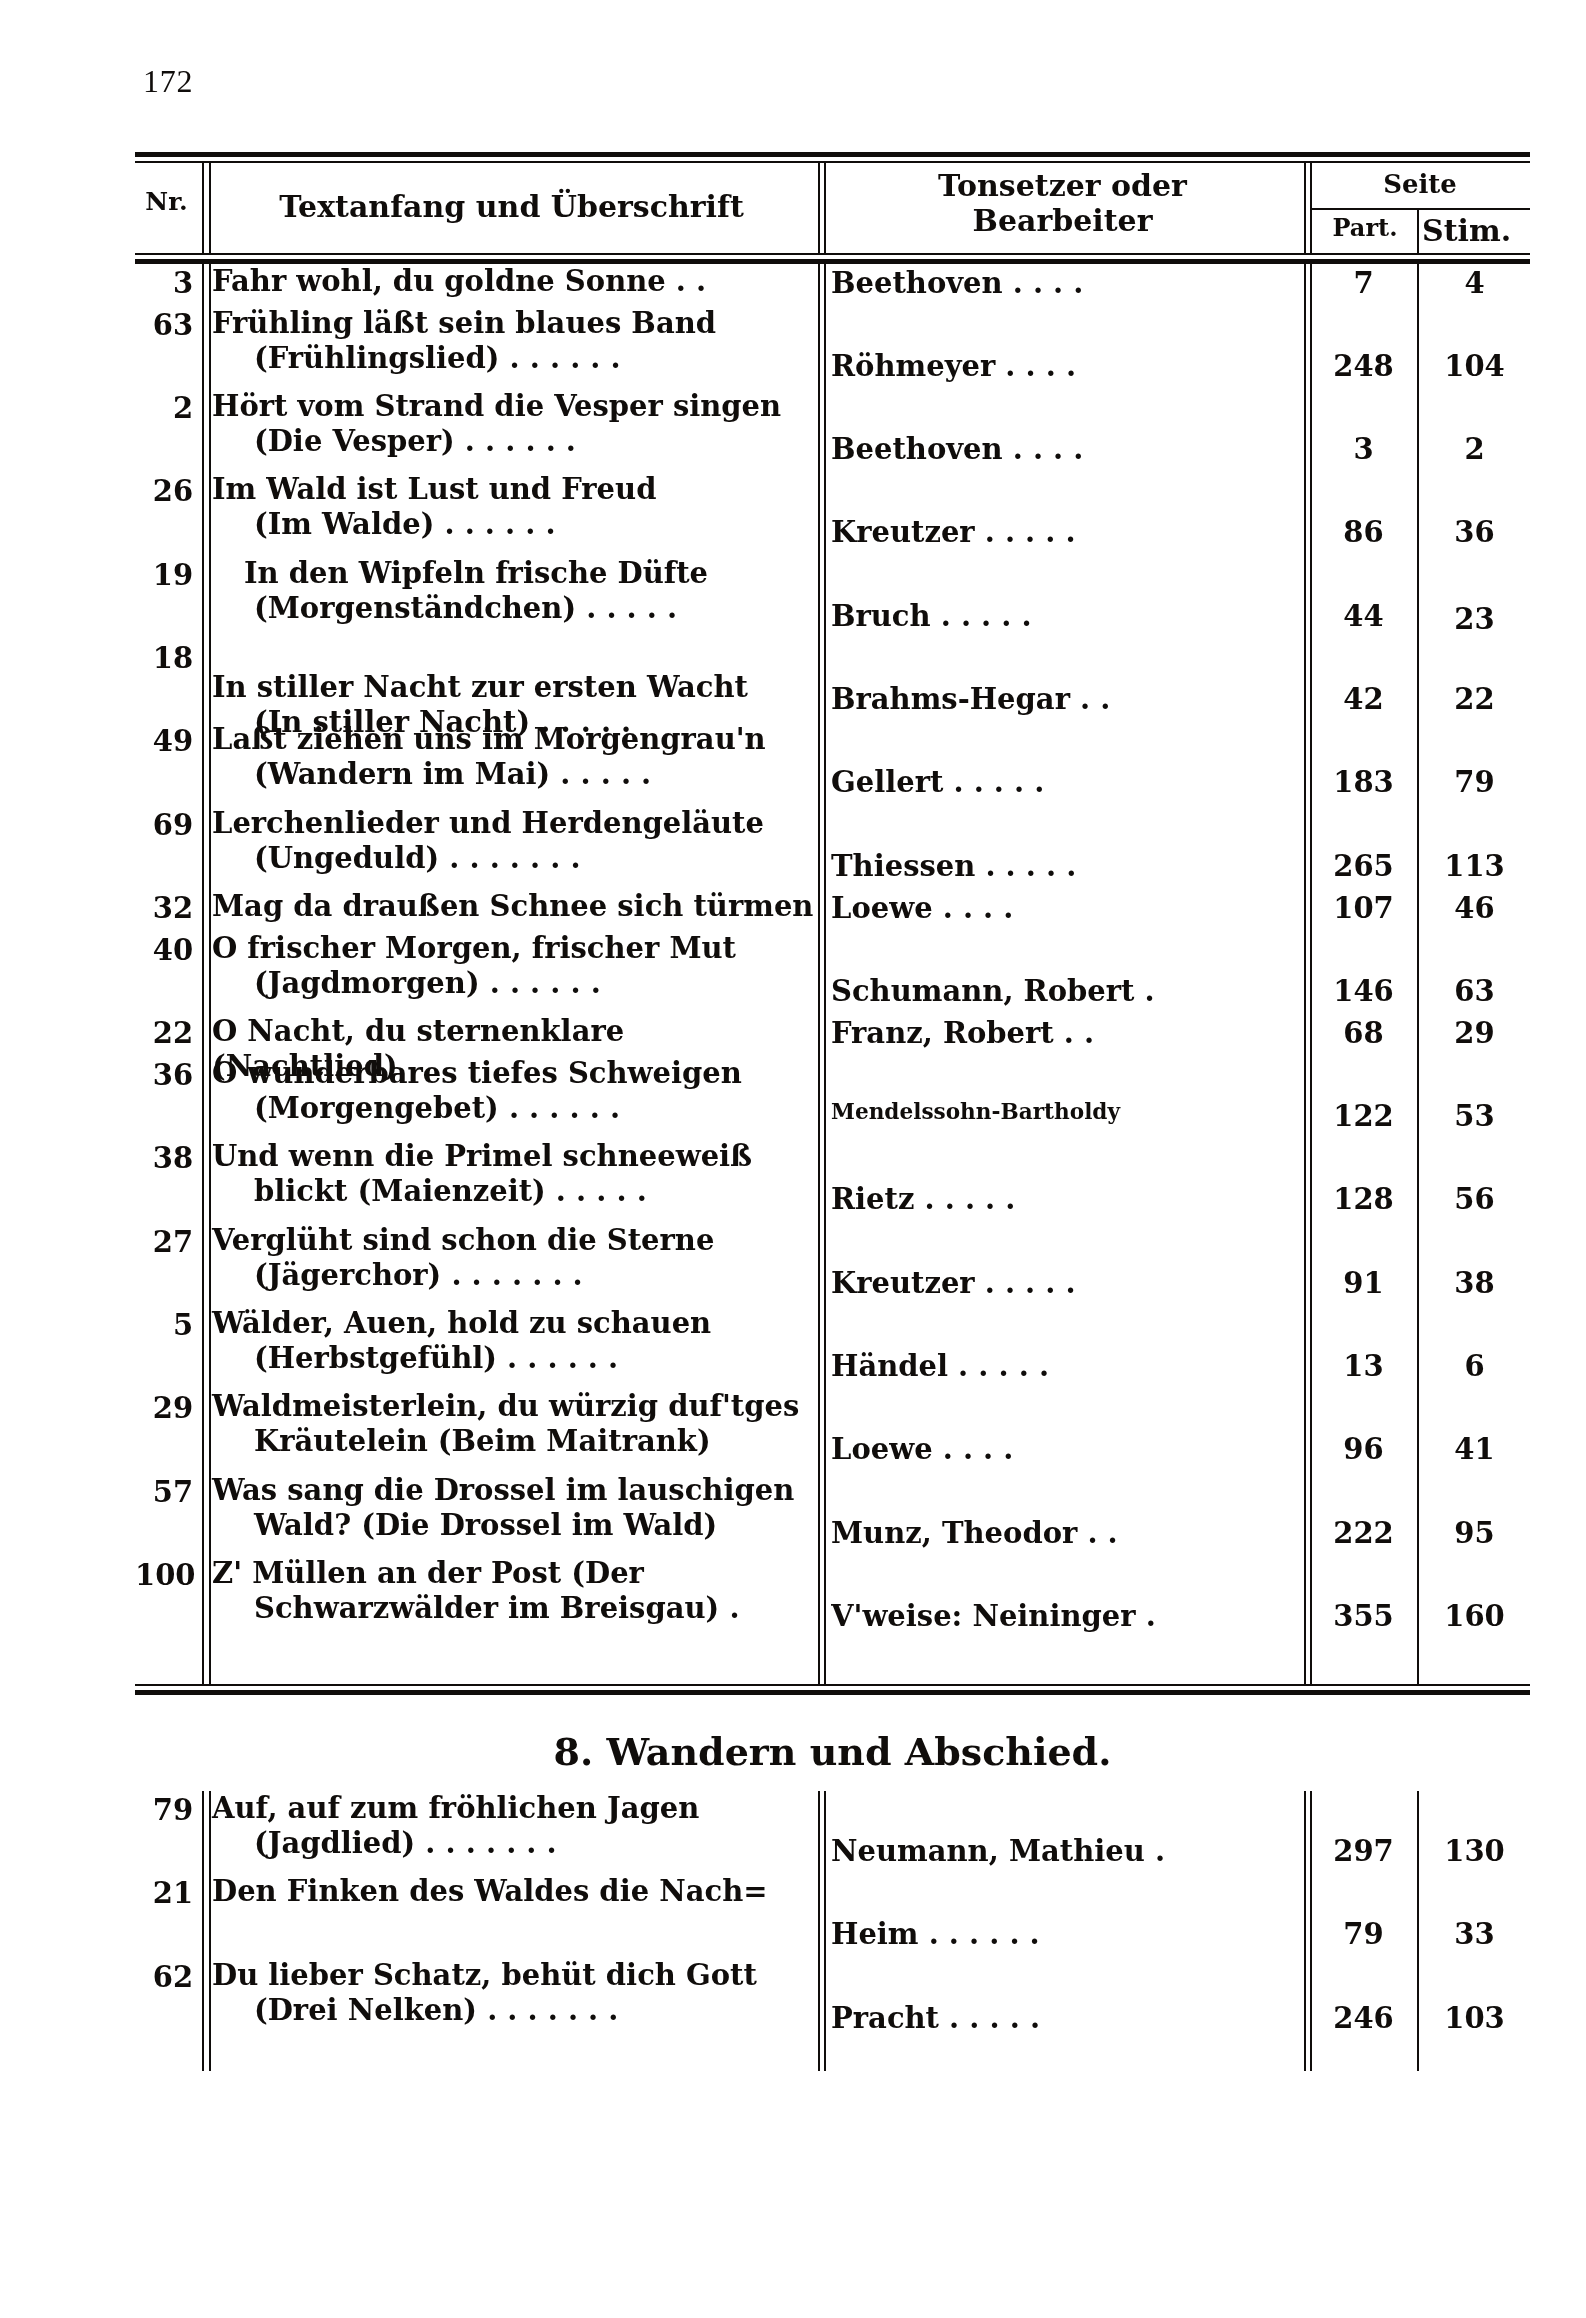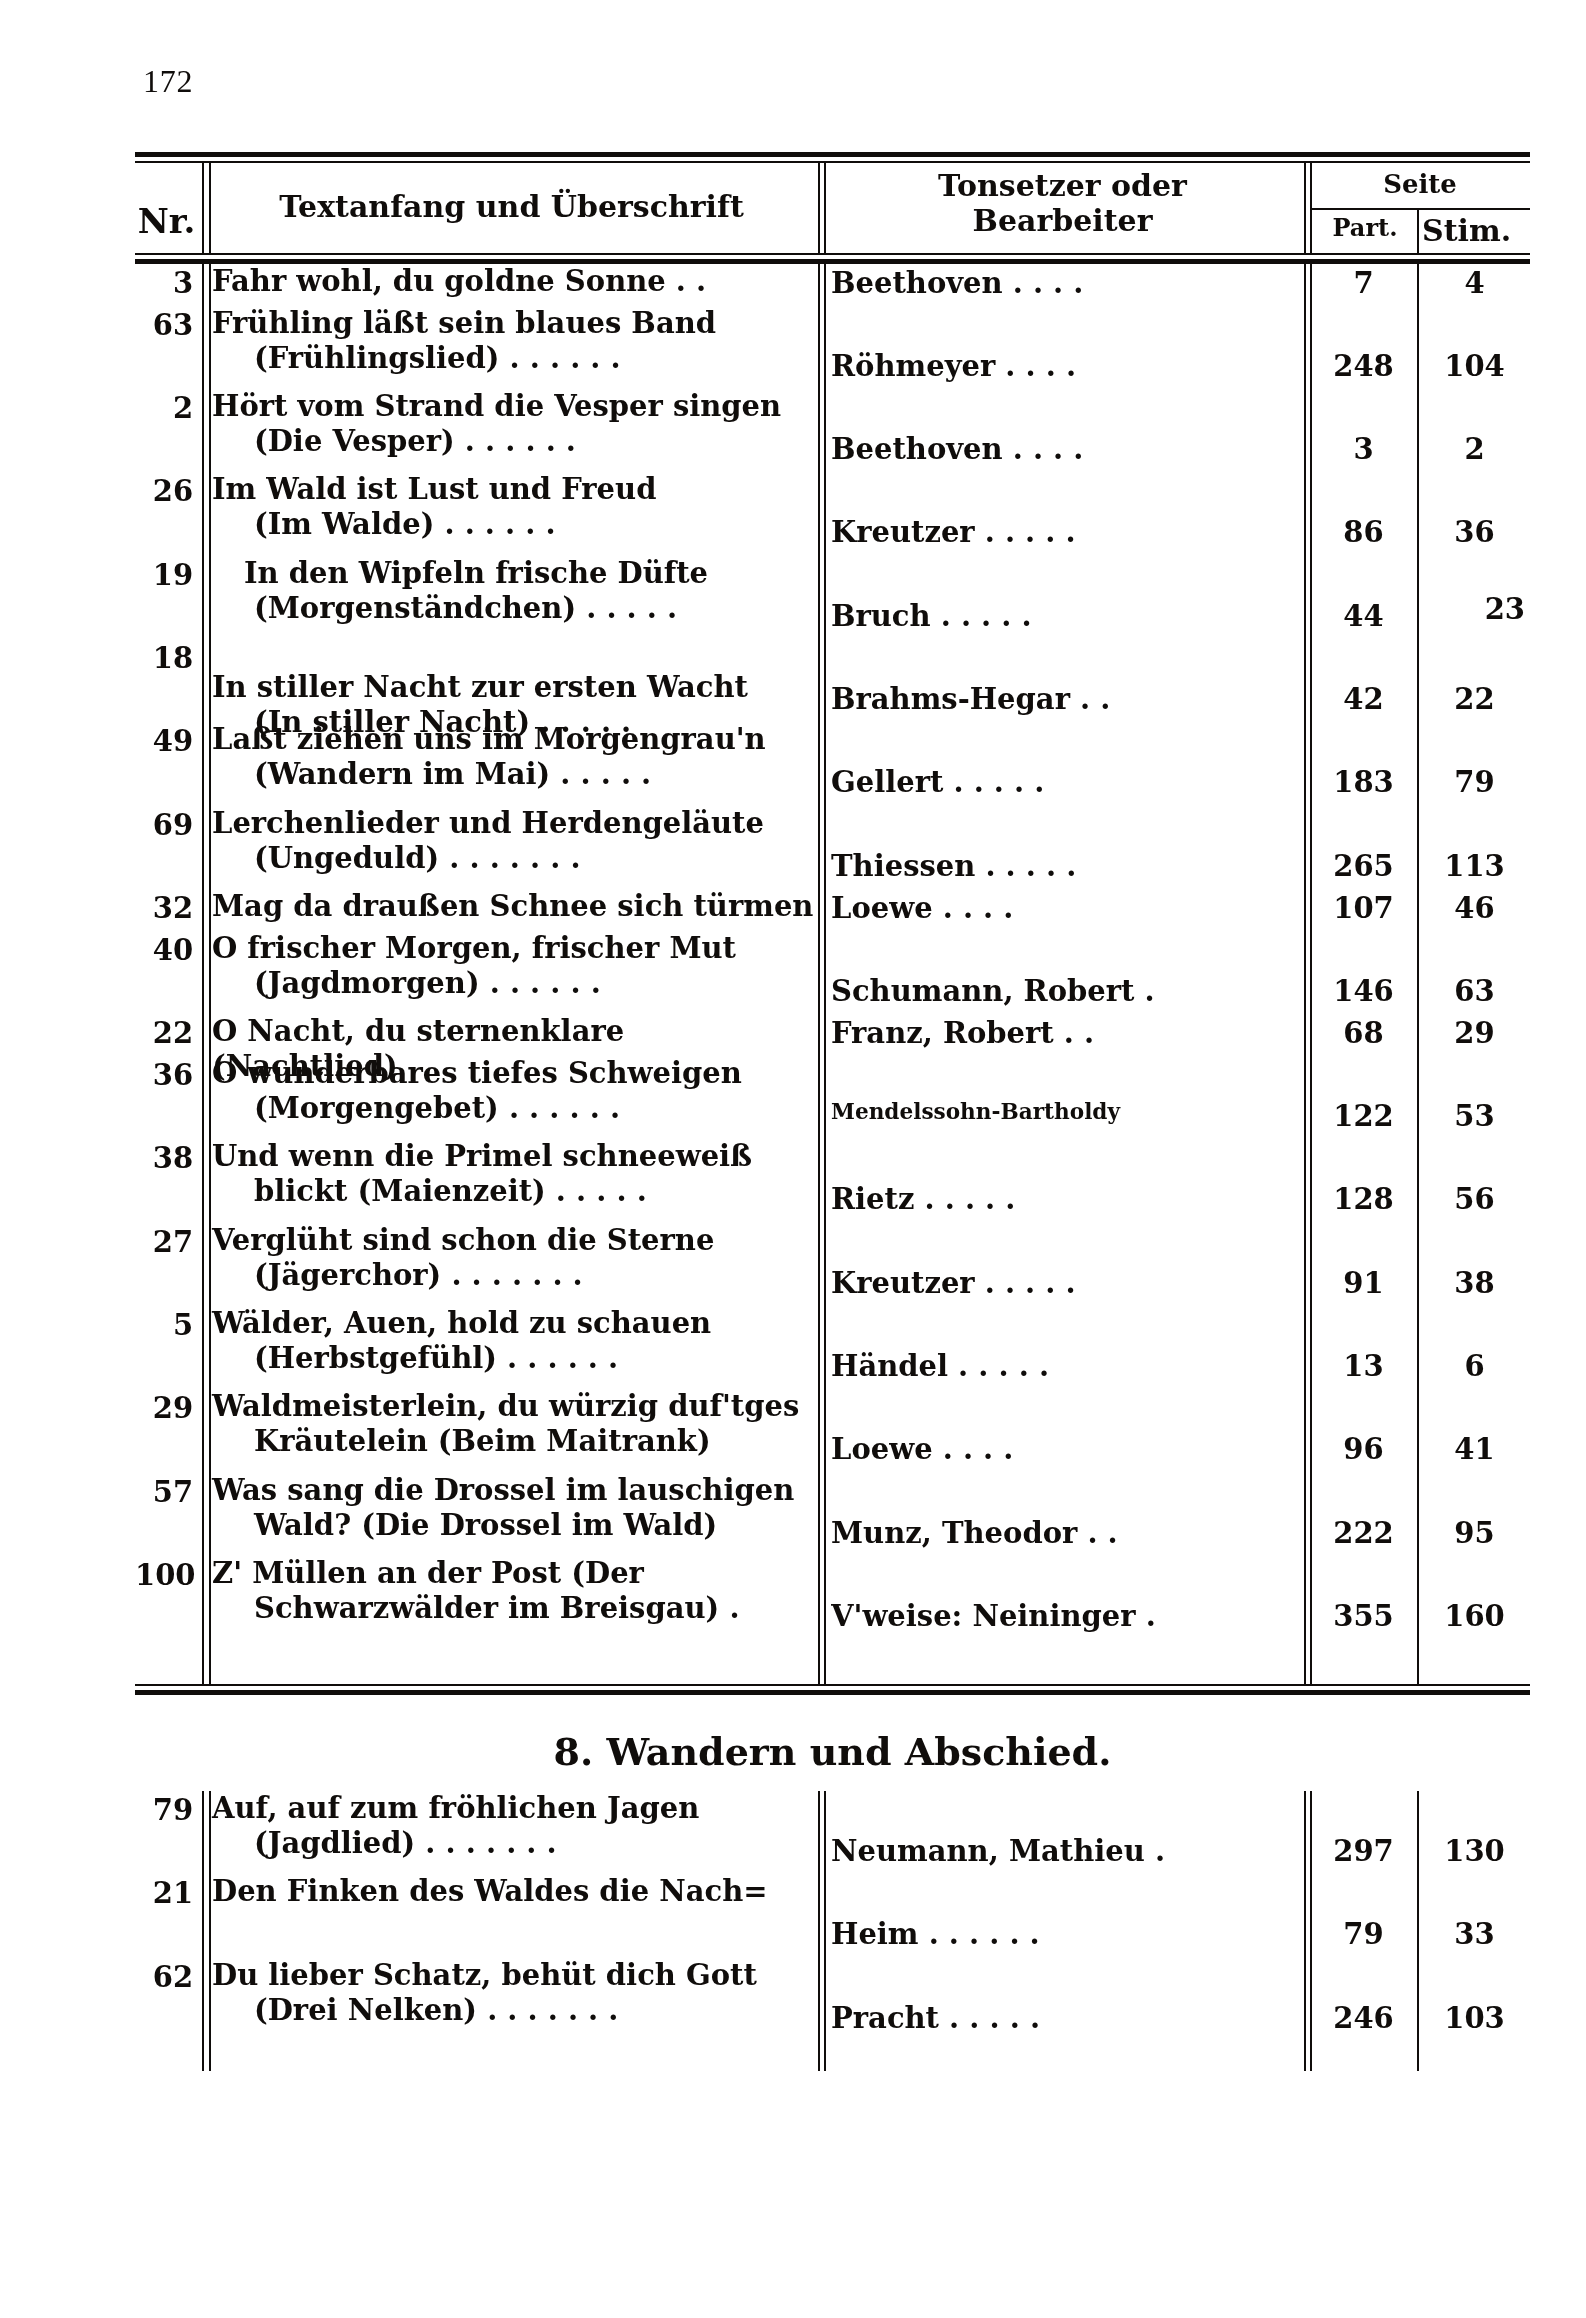--- a/index.html
+++ b/index.html
@@ -65,22 +65,22 @@
     bottom: 0;
     width: 0;
     border-left: 2.4px solid #100d0b;
   }
 
   .hdrrow {
     position: relative;
     height: 90px;
   }
   .h-nr {
-    position: absolute; left: 0; width: 63px; top: 38px;
-    text-align: center; font-size: 34px; font-weight: bold;
+    position: absolute; left: 0; width: 63px; top: 24px;
+    text-align: center; font-size: 25px; font-weight: bold;
   }
   .h-text {
     position: absolute; left: 72px; width: 609px; top: 26px;
     text-align: center; font-size: 30px; font-weight: bold;
   }
   .h-comp {
     position: absolute; left: 691px; width: 473px; top: 6.4px;
     text-align: center; font-size: 30px; font-weight: bold;
     line-height: 1.16;
   }
@@ -239,21 +239,21 @@
             <div class="c-stim fk" style="top: 43px;">36</div>
           </div>
           <div class="row" style="position: absolute; left: 0px; top: 292px; width: 1395px; height: 83px;">
             <div class="c-nr fk" style="top: 1.6px;">19</div>
             <div class="c-text fk" style="top: 0px;">
               <span style="display: block; padding-left: 32px;">In den Wipfeln frische Düfte</span>
               <span class="line2">(Morgenständchen)  . . . . .</span>
             </div>
             <div class="c-comp fk" style="top: 43px;">Bruch  . . . . .</div>
             <div class="c-part fk" style="top: 43px;">44</div>
-            <div class="c-stim fk" style="top: 36px; text-align: right;">23</div>
+            <div class="c-stim fk" style="top: 46px;">23</div>
           </div>
           <div class="row" style="position: absolute; left: 0px; top: 375px; width: 1395px; height: 83px;">
             <div class="c-nr fk" style="top: 1.6px;">18</div>
             <div class="c-text fk" style="top: 0px;">
               <span style="display: block; margin-top: 31px;">In stiller Nacht zur ersten Wacht</span>
               <span class="line2">(In stiller Nacht)  . . . . .</span>
             </div>
             <div class="c-comp fk" style="top: 43px;">Brahms-Hegar  . .</div>
             <div class="c-part fk" style="top: 43px;">42</div>
             <div class="c-stim fk" style="top: 43px;">22</div>

